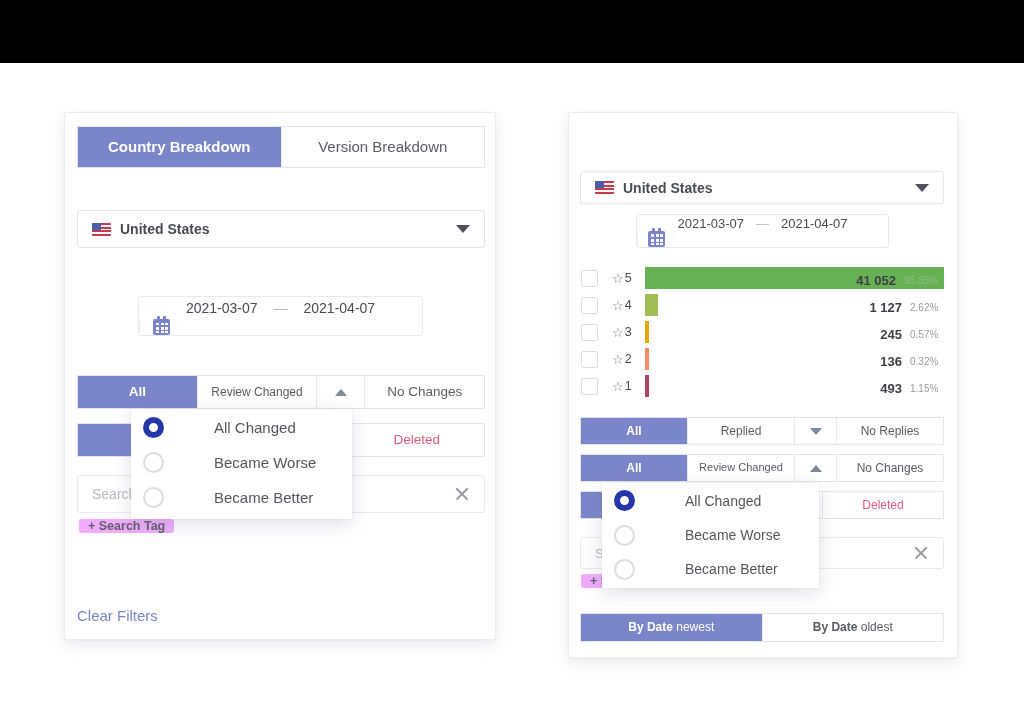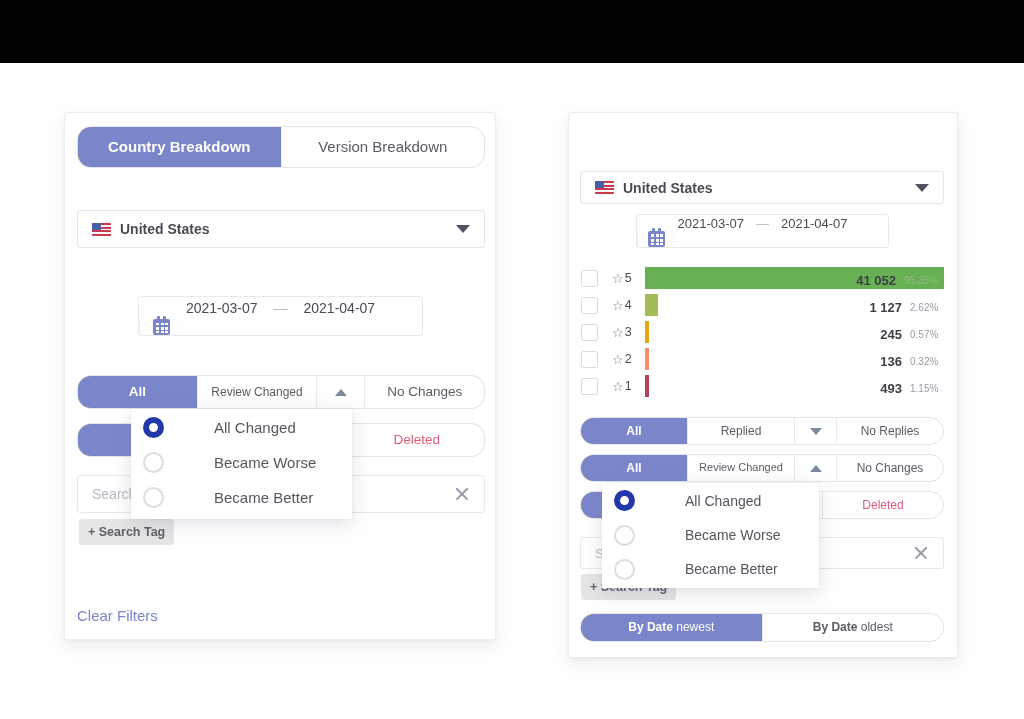--- a/index.html
+++ b/index.html
@@ -17,21 +17,21 @@
   .card {
     position: absolute; background: #ffffff;
     border: 1px solid #ececf0; border-radius: 3px;
     box-shadow: 0 6px 16px rgba(140,140,160,0.16), 0 1px 3px rgba(0,0,0,0.04);
   }
   #left-card  { left: 64px;  top: 112px; width: 432px; height: 528px; }
   #right-card { left: 568px; top: 112px; width: 390px; height: 546px; }
 
   
   .segmented {
-    display: flex; border: 1px solid #e4e4ea; border-radius: 14px;
+    display: flex; border: 1px solid #e4e4ea; border-radius: 1px;
     overflow: hidden; background: #bef264; height: 34px;
   }
   .seg {
     flex: 1; display: flex; align-items: center; justify-content: center;
     font-size: 13.5px; color: #5b5b66; background: #fff;
     border-right: 1px solid #e9e9ee; cursor: pointer;
     text-align: center; line-height: 1.05; padding: 0 4px;
   }
   .seg:last-child { border-right: none; }
   .seg.active { background: #7b85c9; color: #fff; font-weight: 600; }
@@ -106,22 +106,22 @@
     font-family: "Liberation Sans", sans-serif; background: transparent;
   }
   .searchbox input::placeholder { color: #b9b9c3; }
   .xmark { width: 16px; height: 16px; position: relative; cursor: pointer; flex: 0 0 auto; }
   .xmark::before, .xmark::after {
     content: ""; position: absolute; left: 0; top: 7px; width: 16px; height: 1.6px; background: #9a9aa6;
   }
   .xmark::before { transform: rotate(45deg); } .xmark::after { transform: rotate(-45deg); }
 
   .tagchip {
-    position: absolute; background: #e5e5e5; border-radius: 3px;
-    padding: 6px 9px; font-size: 12.5px; font-weight: 700; color: #5f5f6b; cursor: pointer;
+    position: absolute; background: #f0abfc; border-radius: 3px;
+    padding: 0 9px; font-size: 12.5px; font-weight: 700; color: #5f5f6b; cursor: pointer;
   }
 
   .clearlink {
     position: absolute; font-size: 15px; color: #7b85c9; cursor: pointer;
   }
 
   
   .dropdown {
     position: absolute; background: #ffffff; z-index: 40;
     box-shadow: 0 5px 18px rgba(120,120,145,0.22), 0 0 0 1px rgba(0,0,0,0.02);

